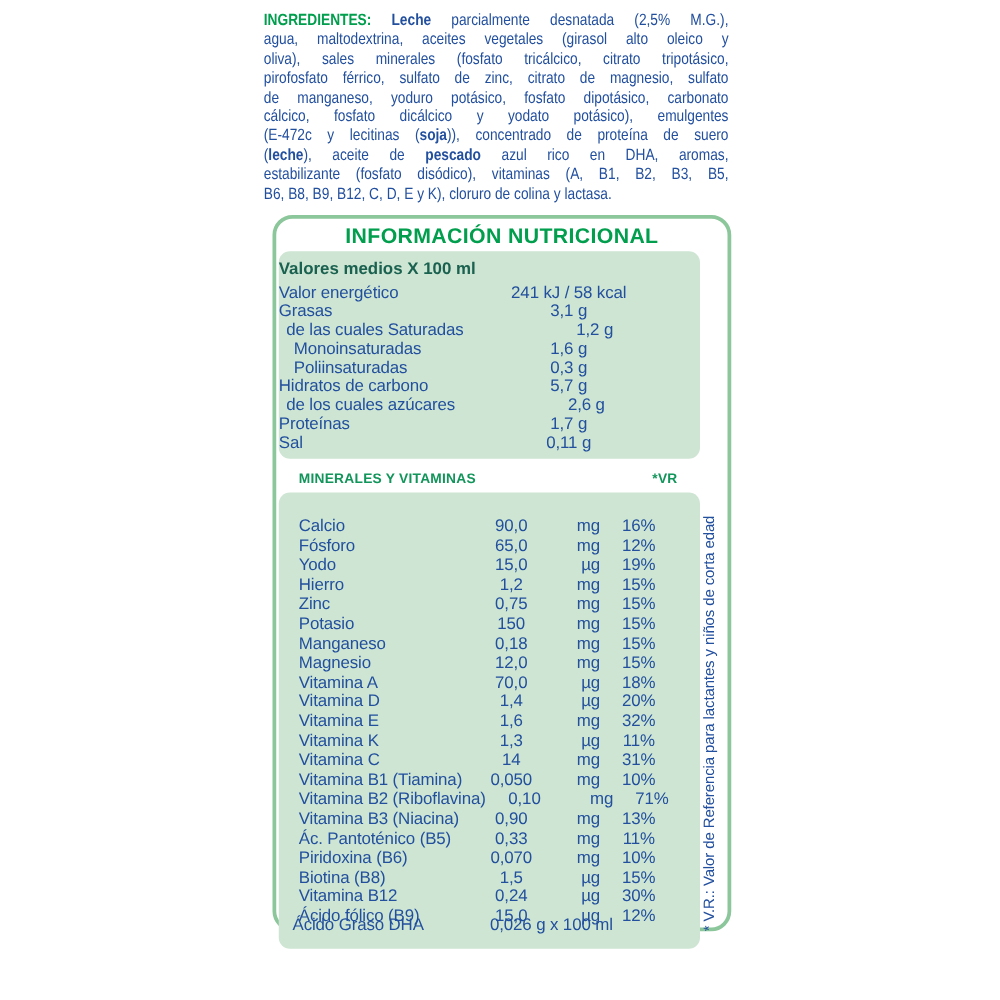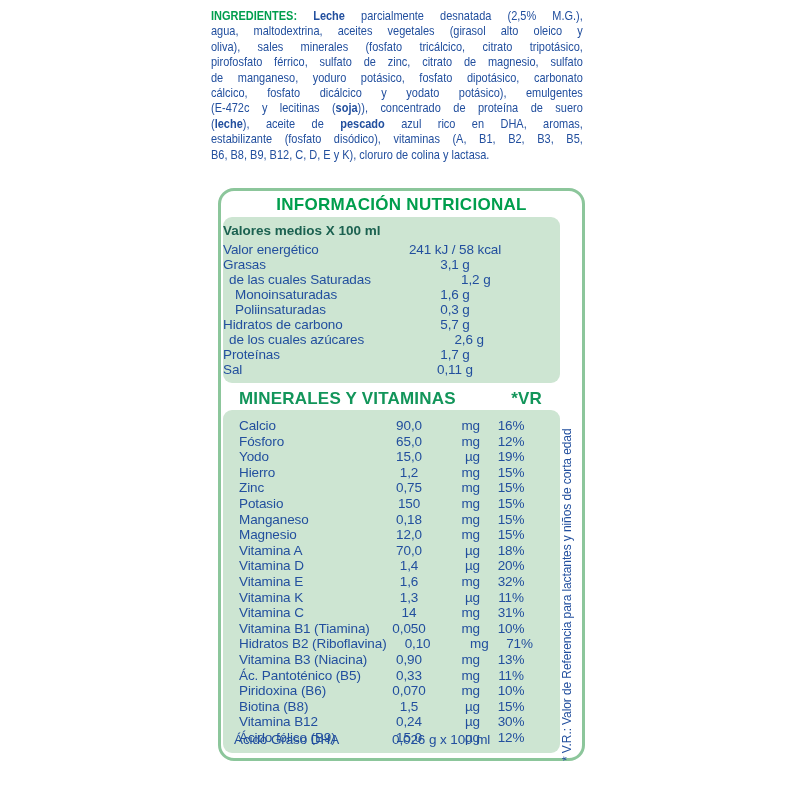--- a/index.html
+++ b/index.html
@@ -30,21 +30,21 @@
     letter-spacing:0;
   }
   .ing-line.last{text-align-last:left;}
   .seg-label{color:var(--brand-green);font-weight:700;}
   .seg-bold{font-weight:700;}
   .seg-plain{font-weight:400;}
 
   
   .nutri-box{
     position:absolute;left:218px;top:172px;width:367px;height:573px;
-    border:3px solid var(--box-border-green);border-radius:16px;background:#fff;margin-top:16px;
+    border:3px solid var(--box-border-green);border-radius:16px;background:#fff;
   }
   .nutri-title{
     margin-top:4px;text-align:center;color:var(--brand-green);
     font-weight:700;font-size:17px;letter-spacing:0.3px;line-height:20px;
   }
   .green-box{
     background:var(--box-fill-green);border-radius:9px;
     margin-left:2px;width:337px;
   }
   .box1{margin-top:2px;padding:5px 0 6px;}
@@ -54,24 +54,24 @@
   }
   .x-row{display:flex;padding-left:0;line-height:15px;font-size:13.5px;color:var(--text-blue);letter-spacing:-0.1px;}
   .x-label{flex:1;white-space:nowrap;overflow:visible;}
   .x-label.ind1{padding-left:6px;}
   .x-label.ind2{padding-left:12px;}
   .x-value{width:210px;flex-shrink:0;text-align:center;white-space:nowrap;}
 
   .minerals-header{
     display:flex;justify-content:space-between;width:337px;margin-left:2px;
     padding:9px 18px 4px 16px;color:var(--minerals-green);
-    font-weight:700;font-size:17px;letter-spacing:0.2px;line-height:14px;
-  }
-
-  .box2{padding:8px 0;}
+    font-weight:700;font-size:11px;letter-spacing:0.2px;line-height:14px;
+  }
+
+  .box2{padding:19px 0;}
   .m-row{
     display:grid;grid-template-columns:1fr 62px 40px 62px;
     padding-left:16px;padding-right:18px;
     font-size:13.5px;line-height:15.6px;color:var(--text-blue);letter-spacing:-0.1px;
   }
   .m-label{white-space:nowrap;overflow:visible;}
   .m-qty{text-align:center;white-space:nowrap;}
   .m-unit{text-align:right;padding-left:4px;white-space:nowrap;}
   .m-vr{text-align:center;white-space:nowrap;}
 
@@ -240,21 +240,21 @@
             <span class="m-unit">mg</span>
             <span class="m-vr">31%</span>
           </div>
           <div class="m-row">
             <span class="m-label">Vitamina B1 (Tiamina)</span>
             <span class="m-qty">0,050</span>
             <span class="m-unit">mg</span>
             <span class="m-vr">10%</span>
           </div>
           <div class="m-row">
-            <span class="m-label">Hidratos B2 (Riboflavina)</span>
+            <span class="m-label">Vitamina B2 (Riboflavina)</span>
             <span class="m-qty">0,10</span>
             <span class="m-unit">mg</span>
             <span class="m-vr">71%</span>
           </div>
           <div class="m-row">
             <span class="m-label">Vitamina B3 (Niacina)</span>
             <span class="m-qty">0,90</span>
             <span class="m-unit">mg</span>
             <span class="m-vr">13%</span>
           </div>

